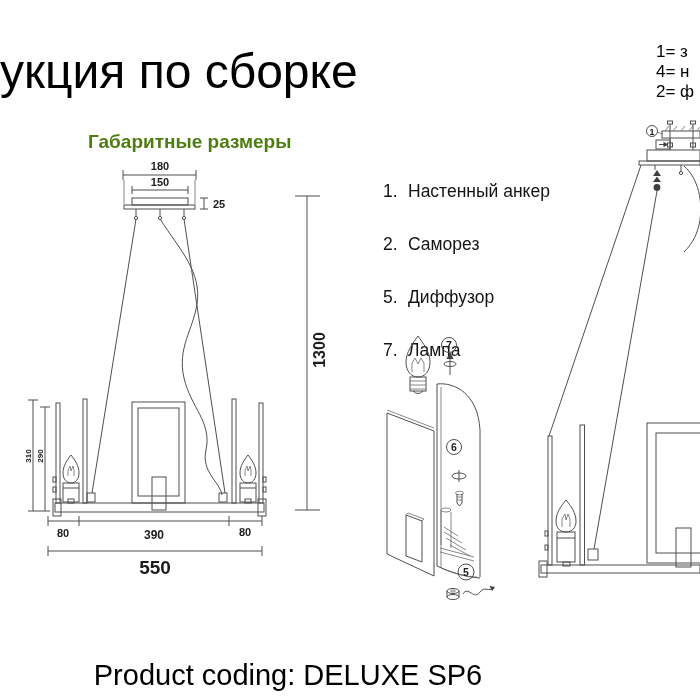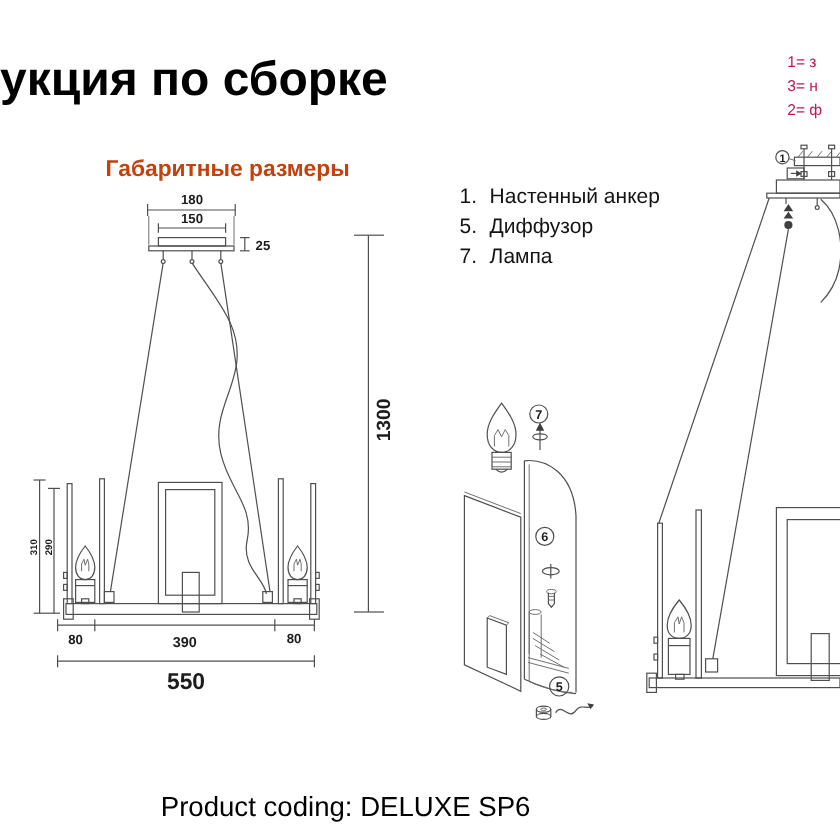--- a/index.html
+++ b/index.html
@@ -5,63 +5,64 @@
   html,body{margin:0;padding:0;}
   body{
     width:700px;height:700px;overflow:hidden;position:relative;
     background:#ffffff;
     font-family:"Liberation Sans", sans-serif;
     color:#111;
   }
   .abs{position:absolute;}
   #title{
     left:0px;top:44px;
-    font-size:40px;font-weight:700;color:#000;
+    font-size:48px;font-weight:400;color:#000;
     white-space:nowrap;letter-spacing:0px;
   }
   #legend{
     left:656px;top:42px;
-    font-size:13px;color:#be185d;line-height:20px;white-space:nowrap;
+    font-size:17px;color:#000000;line-height:20px;white-space:nowrap;
   }
   #dim-heading{
     left:88px;top:131px;
-    font-size:19px;font-weight:bold;color:#c2410c;white-space:nowrap;
+    font-size:19px;font-weight:bold;color:#4d7c0f;white-space:nowrap;
   }
   #parts-list{
     left:383px;top:151px;
     font-size:17.5px;color:#141414;
   }
-  #parts-list .row{height:25px;line-height:25px;white-space:nowrap;}
+  #parts-list .row{height:25px;line-height:25px;white-space:nowrap;margin-top:28px;}
   #parts-list .num{display:inline-block;width:25px;}
   #footer{
     left:0;top:659px;width:576px;text-align:center;
-    font-size:23px;color:#000;
+    font-size:29px;color:#000;
   }
   svg{position:absolute;left:0;top:0;}
   .ln{stroke:#4f4f4f;stroke-width:1;fill:none;}
   .lnthin{stroke:#6a6a6a;stroke-width:0.8;fill:none;}
   .fillshape{fill:#3f3f3f;stroke:none;}
   .dimtext{font-family:"Liberation Sans",sans-serif;font-weight:bold;fill:#1c1c1c;}
   .circnum{font-family:"Liberation Sans",sans-serif;font-weight:bold;fill:#1c1c1c;}
 </style>
 </head>
 <body>
 
 <div id="title" class="abs">укция по сборке</div>
 
 <div id="legend" class="abs">
   <div>1= з</div>
-  <div>3= н</div>
+  <div>4= н</div>
   <div>2= ф</div>
 </div>
 
 <div id="dim-heading" class="abs">Габаритные размеры</div>
 
 <div id="parts-list" class="abs">
   <div class="row"><span class="num">1.</span><span>Настенный анкер</span></div>
+  <div class="row"><span class="num">2.</span><span>Саморез</span></div>
   <div class="row"><span class="num">5.</span><span>Диффузор</span></div>
   <div class="row"><span class="num">7.</span><span>Лампа</span></div>
 </div>
 
 <div id="footer" class="abs">Product coding: DELUXE SP6</div>
 
 <svg width="700" height="700" viewBox="0 0 700 700">
 
   <g>
 

